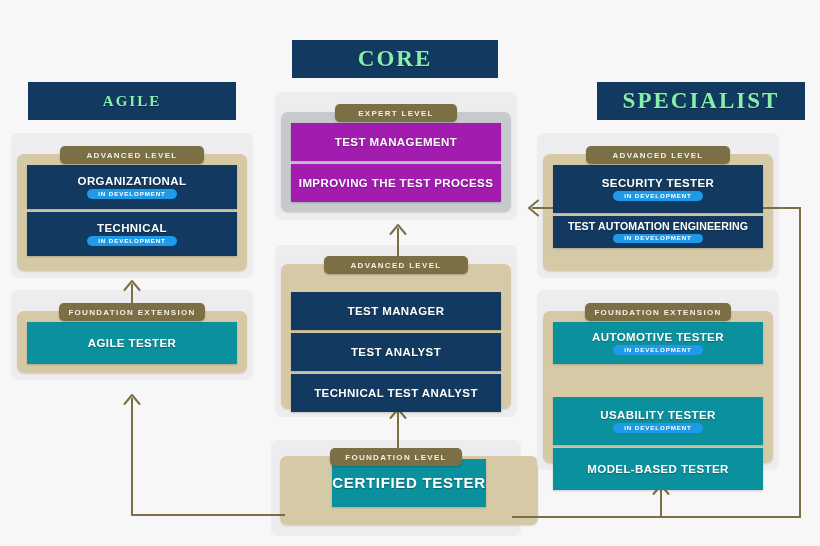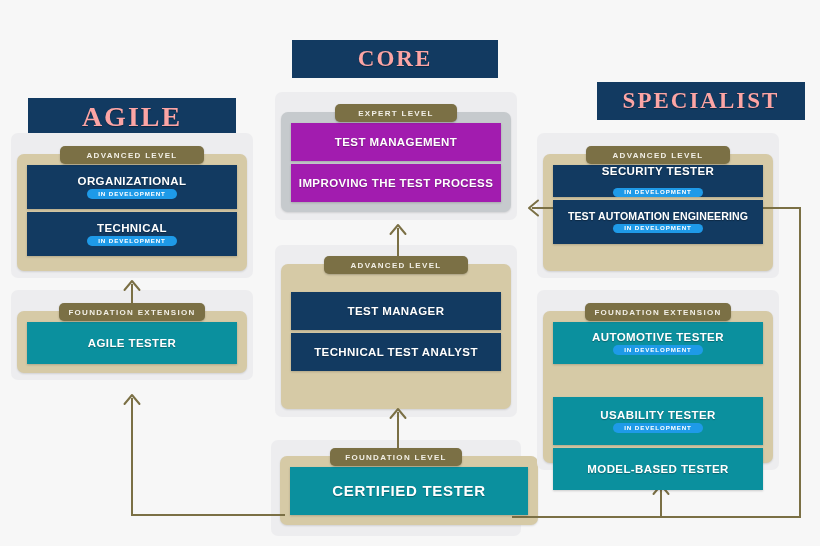--- a/index.html
+++ b/index.html
@@ -9,21 +9,21 @@
     font-family:"Liberation Sans",sans-serif;
     overflow:hidden;
     position:relative;
   }
   #root{position:absolute;left:0;top:0;width:820px;height:546px;}
 
   
   .col-header{
     position:absolute;
     background:#123a61;
-    color:#fca5a5;
+    color:#86efac;
     display:flex;align-items:center;justify-content:center;
     font-family:"Liberation Serif",serif;
     font-weight:bold;
     letter-spacing:2px;
     text-shadow:0 1px 1px rgba(0,0,0,.35);
   }
 
   
   .panel{
     position:absolute;
@@ -87,21 +87,21 @@
     line-height:1;
     white-space:nowrap;
   }
   svg.arrow{position:absolute;overflow:visible;}
 </style>
 </head>
 <body>
 
 <div id="root">
 
-  <div class="col-header" style="left:28px;top:98px;width:208px;height:38px;font-size:28px;">
+  <div class="col-header" style="left:28px;top:82px;width:208px;height:38px;font-size:15px;">
     <span>AGILE</span>
   </div>
 
   <div class="col-header" style="left:292px;top:40px;width:206px;height:38px;font-size:23px;">
     <span>CORE</span>
   </div>
 
   <div class="col-header" style="left:555px;top:82px;width:208px;height:38px;font-size:23px;margin-left:42px;">
     <span>SPECIALIST</span>
   </div>
@@ -161,52 +161,55 @@
   <div class="group" style="left:281px;top:256px;width:230px;height:153px;">
     <div class="group-frame" style="top:8px;height:145px;"></div>
     <div class="group-tab" style="left:43px;top:0px;width:144px;height:18px;">
       <span>ADVANCED LEVEL</span>
     </div>
     <div class="group-items" style="top:36px;">
       <div class="item navy" style="height:38px;">
         <span class="item-label">TEST MANAGER</span>
       </div>
       <div class="item navy" style="height:38px;">
+        <span class="item-label">TEST ANALYST</span>
+      </div>
+      <div class="item navy" style="height:38px;">
         <span class="item-label">TECHNICAL TEST ANALYST</span>
       </div>
     </div>
   </div>
 
   <div class="panel" style="left:271px;top:440px;width:250px;height:96px;"></div>
 
   <div class="group" style="left:280px;top:448px;width:258px;height:77px;">
     <div class="group-frame" style="top:8px;height:69px;"></div>
     <div class="group-tab" style="left:50px;top:0px;width:132px;height:18px;">
       <span>FOUNDATION LEVEL</span>
     </div>
-    <div class="group-items" style="top:19px;">
+    <div class="group-items" style="top:11px;align-items:center;">
       <div class="item teal big" style="height:48px;">
         <span class="item-label">CERTIFIED TESTER</span>
       </div>
     </div>
   </div>
 
   <div class="panel" style="left:537px;top:133px;width:242px;height:145px;"></div>
 
   <div class="group" style="left:543px;top:146px;width:230px;height:125px;">
     <div class="group-frame" style="top:8px;height:117px;"></div>
     <div class="group-tab" style="left:43px;top:0px;width:144px;height:18px;">
       <span>ADVANCED LEVEL</span>
     </div>
     <div class="group-items" style="top:19px;">
-      <div class="item navy" style="height:32px;justify-content:space-between;">
+      <div class="item navy" style="height:48px;">
         <span class="item-label">SECURITY TESTER</span>
         <span class="badge">IN DEVELOPMENT</span>
       </div>
-      <div class="item navy sm" style="height:44px;">
+      <div class="item navy sm" style="height:32px;">
         <span class="item-label">TEST AUTOMATION ENGINEERING</span>
         <span class="badge">IN DEVELOPMENT</span>
       </div>
     </div>
   </div>
 
   <div class="panel" style="left:537px;top:290px;width:242px;height:180px;"></div>
 
   <div class="group" style="left:543px;top:303px;width:230px;height:160px;">
     <div class="group-frame" style="top:8px;height:152px;"></div>

